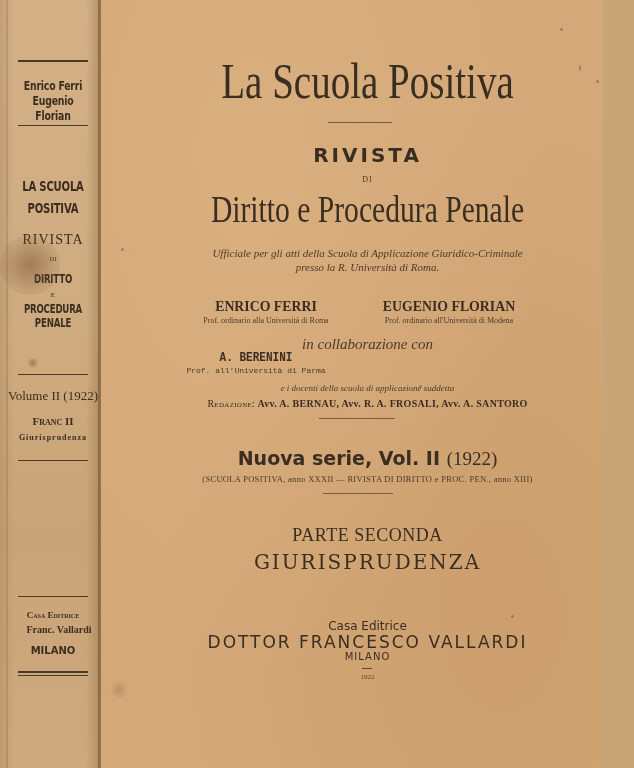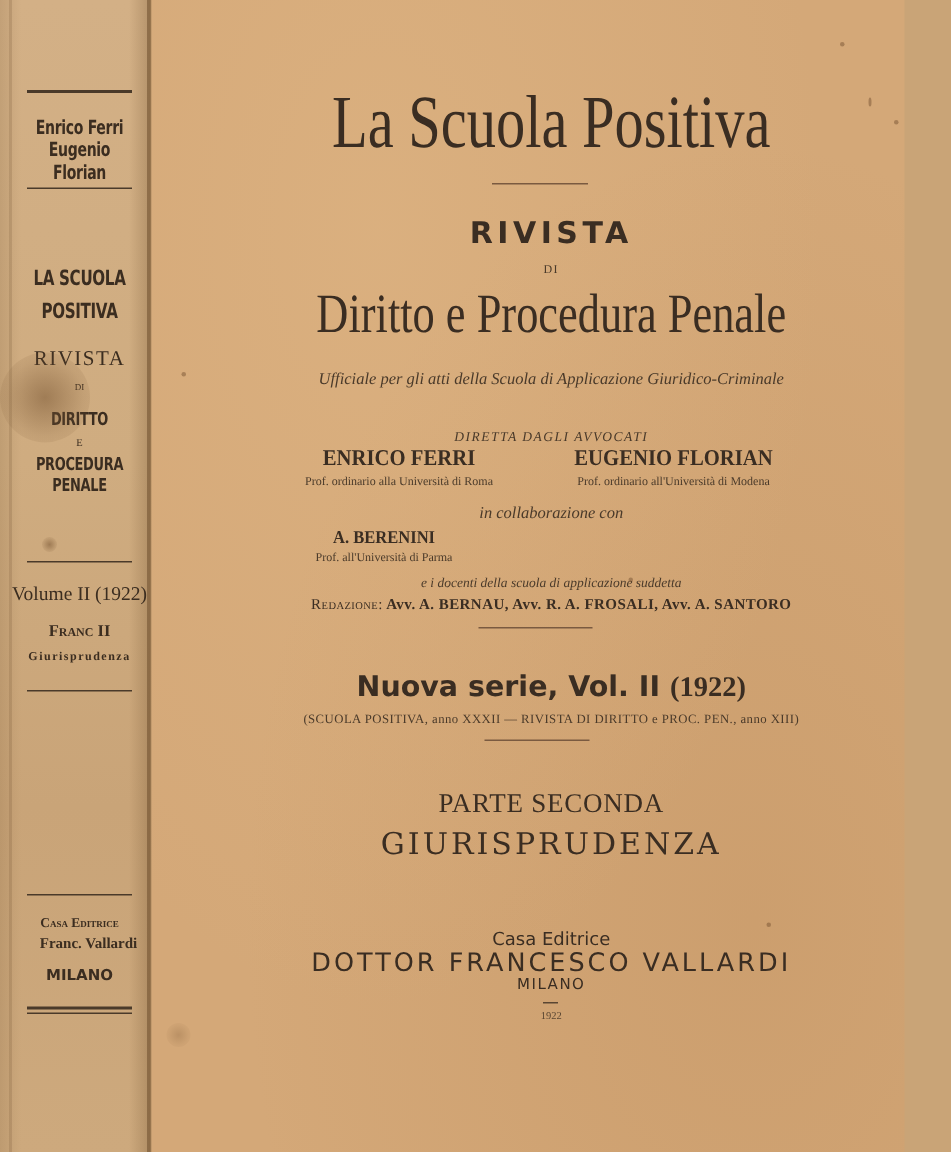--- a/index.html
+++ b/index.html
@@ -69,31 +69,31 @@
     .ufficiale {
       top: 246px; font-size: 11px; font-style: italic; color: #4a3a2a; line-height: 14px;
     }
     .diretta { top: 286px; font-size: 9px; font-style: italic; letter-spacing: 1px; color: #4a3a2a; }
 
     .col { position: absolute; text-align: center; white-space: nowrap; }
     .name { font-weight: bold; font-size: 15px; color: #3a2d22; transform: scaleX(0.92); }
     .desc { font-size: 8px; color: #4a3a2a; margin-top: 1px; }
     .name.sm { font-size: 12px; }
 
-    .collab { top: 336px; font-size: 11px; font-style: italic; color: #4a3a2a; }
+    .collab { top: 336px; font-size: 15px; font-style: italic; color: #4a3a2a; }
     .docenti { top: 383px; font-size: 9px; font-style: italic; color: #4a3a2a; }
     .redazione { top: 398px; font-size: 10px; font-weight: bold; color: #3a2d22; letter-spacing: 0.3px; }
     .redazione .sc { font-variant: small-caps; font-weight: normal; }
 
     .mid-rule { position: absolute; height: 1px; background: #7a5a40; }
 
     .nuova {
       top: 447px; font-family: "DejaVu Sans", sans-serif; font-weight: bold; font-size: 19px; color: #3a2d22;
     }
-    .nuova .yr { font-family: "Liberation Serif", serif; font-weight: bold; font-size: 19px; }
+    .nuova .yr { font-family: "Liberation Serif", serif; font-weight: normal; font-size: 19px; }
     .scuola-paren { top: 474px; font-size: 8.5px; color: #4a3a2a; letter-spacing: 0.3px; }
 
     .parte { top: 525px; font-size: 18px; color: #3a2d22; letter-spacing: 0.5px; }
     .giuris {
       top: 550px; font-size: 20px; color: #3a2d22; letter-spacing: 2px;
       font-family: "DejaVu Serif", serif; font-weight: normal;
     }
 
     .casa { top: 619px; font-family: "DejaVu Sans", sans-serif; font-size: 12px; color: #3a2d22; }
     .dottor {
@@ -147,36 +147,36 @@
 
   <div class="cover">
     <div class="c title-main">La Scuola Positiva</div>
     <div class="title-rule"></div>
     <div class="c rivista">RIVISTA</div>
     <div class="c di">DI</div>
     <div class="c title-sub">Diritto e Procedura Penale</div>
 
     <div class="c ufficiale">
       <div>Ufficiale per gli atti della Scuola di Applicazione Giuridico-Criminale</div>
-    </div>
-
-    <div class="c diretta">DIRETTA DAGLI AVVOCATI</div>
+      <div>presso la R. Università di Roma.</div>
+    </div>
+
 
     <div class="col" style="left:80px; width:170px; top:298px;">
       <div class="name">ENRICO FERRI</div>
       <div class="desc">Prof. ordinario alla Università di Roma</div>
     </div>
     <div class="col" style="left:258px; width:180px; top:298px;">
       <div class="name">EUGENIO FLORIAN</div>
       <div class="desc">Prof. ordinario all'Università di Modena</div>
     </div>
 
     <div class="c collab">in collaborazione con</div>
 
-    <div class="col" style="left:80px; width:150px; top:351px;">
+    <div class="col" style="left:80px; width:150px; top:351px;font-family:Liberation Mono, monospace;">
       <div class="name sm">A. BERENINI</div>
       <div class="desc">Prof. all'Università di Parma</div>
     </div>
 
     <div class="c docenti">e i docenti della scuola di applicazione suddetta</div>
     <div class="c redazione">
       <span class="sc">Redazione:</span>
       <span>Avv. A. BERNAU, Avv. R. A. FROSALI, Avv. A. SANTORO</span>
     </div>
 

